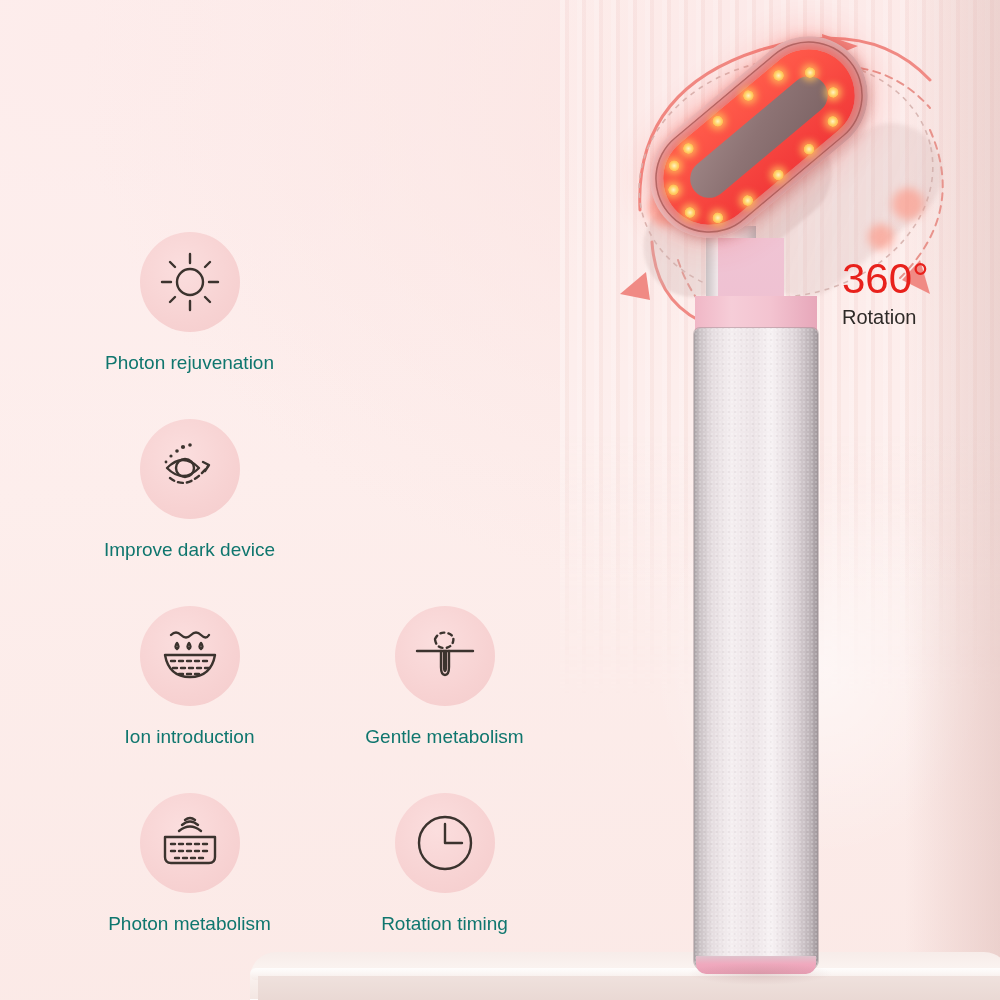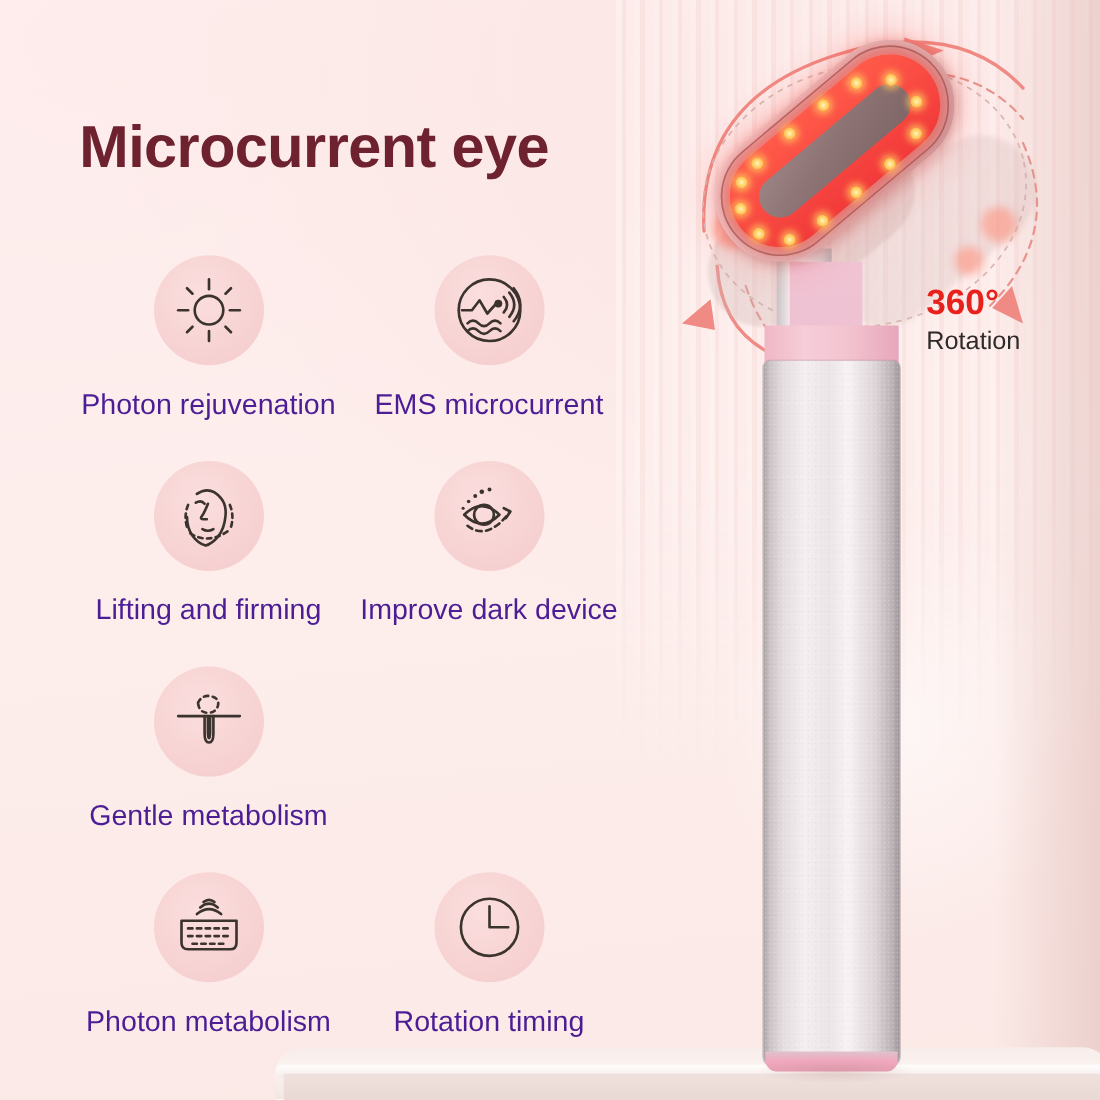--- a/index.html
+++ b/index.html
@@ -48,21 +48,21 @@
     letter-spacing:-.5px;}
   .title .l2{display:block;}
 
   
   .features{position:absolute;left:62px;top:232px;width:510px;}
   .frow{display:flex;height:187px;}
   .fcell{width:255px;display:flex;flex-direction:column;align-items:center;}
   .fdisc{width:100px;height:100px;border-radius:50%;
     background:radial-gradient(circle at 42% 36%, #fbdede 0%, #f7d2d2 62%, #f4cccc 100%);
     display:flex;align-items:center;justify-content:center;}
-  .flabel{margin-top:20px;font-size:26px;color:#4c1d95;white-space:nowrap;}
+  .flabel{margin-top:20px;font-size:19px;color:#0f766e;white-space:nowrap;}
   .ico{display:block;}
   .ico path,.ico circle,.ico line,.ico polyline,.ico ellipse,.ico rect{
     stroke:#3b332e;fill:none;stroke-width:2.4;stroke-linecap:round;stroke-linejoin:round;}
   .ico .dot{fill:#3b332e;stroke:none;}
 
   
   .device{position:absolute;left:600px;top:10px;width:400px;height:980px;}
 
   .rot-arcs{position:absolute;left:0;top:0;}
 
@@ -111,39 +111,38 @@
   .led-ring{position:absolute;left:13px;top:13px;right:13px;bottom:13px;border-radius:46px;
     background:linear-gradient(180deg,#ff5a4a,#f23a3a);
     box-shadow:0 0 16px 6px rgba(255,70,60,.60), 0 0 34px 14px rgba(255,70,60,.30);}
   .led-inner{position:absolute;left:27px;top:27px;right:27px;bottom:27px;border-radius:34px;
     background:linear-gradient(160deg,#9d8484 0%,#8d7374 45%,#7e6566 100%);}
   .led{position:absolute;width:11px;height:11px;border-radius:50%;
     background:radial-gradient(circle,#fff3c0 0%,#ffd166 45%,#ff9a3c 100%);
     box-shadow:0 0 7px 3px rgba(255,190,90,.85);}
 
   .badge{position:absolute;left:242px;top:248px;width:150px;text-align:left;}
-  .badge .num{font-size:32px;font-weight:bold;color:#e8211c;line-height:1;}
-  .badge .sub{font-size:23px;color:#2e2a28;margin-top:6px;}
+  .badge .num{font-size:42px;font-weight:normal;color:#e8211c;line-height:1;}
+  .badge .sub{font-size:20px;color:#2e2a28;margin-top:6px;}
 </style>
 </head>
 <body>
 
 <div id="stage">
 
   <div class="bg-base"></div>
   <div class="bg-stripes"></div>
   <div class="bg-soft-glow"></div>
   <div class="bg-wall-shadow"></div>
 
   <div class="table-top"></div>
   <div class="table-edge"></div>
   <div class="table-front"></div>
 
   <h1 class="title">
-    <span>Microcurrent eye</span>
   </h1>
 
   <div class="features">
 
     <div class="frow">
       <div class="fcell">
         <div class="fdisc">
           <svg class="ico" width="62" height="62" viewBox="0 0 62 62">
             <circle cx="31" cy="31" r="13"></circle>
             <line x1="31" y1="3" x2="31" y2="12"></line>
@@ -152,72 +151,58 @@
             <line x1="50" y1="31" x2="59" y2="31"></line>
             <line x1="11" y1="11" x2="16" y2="16"></line>
             <line x1="46" y1="46" x2="51" y2="51"></line>
             <line x1="51" y1="11" x2="46" y2="16"></line>
             <line x1="16" y1="46" x2="11" y2="51"></line>
           </svg>
         </div>
         <div class="flabel">Photon rejuvenation</div>
       </div>
 
-      <div class="fcell">
-        <div class="fdisc">
-          <svg class="ico" width="66" height="66" viewBox="0 0 66 66">
-            <circle cx="33" cy="33" r="28"></circle>
-            <polyline points="8,33 17,33 24,24 31,36 40,26"></polyline>
-            <circle class="dot" cx="41" cy="27" r="3.6"></circle>
-            <path d="M46 21 q6 7 0 14"></path>
-            <path d="M51 17 q9 11 0 22"></path>
-            <path d="M55 13 q12 15 0 30"></path>
-            <path d="M13 45 q5 -5 10 0 t10 0 t10 0"></path>
-            <path d="M13 52 q5 -5 10 0 t10 0 t10 0"></path>
-          </svg>
-        </div>
-        <div class="flabel">EMS microcurrent</div>
-      </div>
     </div>
 
     <div class="frow">
-      <div class="fcell">
-        <div class="fdisc">
-          <svg class="ico" width="62" height="64" viewBox="0 0 62 64">
-            <path d="M20 12 q12 -8 22 4 q5 6 4 16 q-1 12 -7 19 q-5 6 -11 8 q-7 -2 -12 -9 q-5 -7 -5 -17"></path>
-            <path d="M19 20 q5 -3 8 1"></path>
-            <path d="M30 21 q-3 8 -6 12 q-1 2 2 2 h3"></path>
-            <path d="M25 44 q5 3 10 0"></path>
-            <path d="M12 22 q-4 10 -1 20" stroke-dasharray="4 4"></path>
-            <path d="M50 22 q4 10 1 20" stroke-dasharray="4 4"></path>
-            <path d="M14 48 q16 10 34 -2" stroke-dasharray="4 4"></path>
-          </svg>
-        </div>
-        <div class="flabel">Lifting and firming</div>
-      </div>
 
       <div class="fcell">
         <div class="fdisc">
           <svg class="ico" width="66" height="58" viewBox="0 0 66 58">
             <path d="M10 28 q16 -16 32 0 q-16 16 -32 0 z"></path>
             <circle cx="28" cy="28" r="9"></circle>
             <circle class="dot" cx="20" cy="11" r="1.8"></circle>
             <circle class="dot" cx="26" cy="7" r="2.1"></circle>
             <circle class="dot" cx="33" cy="5" r="1.8"></circle>
             <circle class="dot" cx="14" cy="16" r="1.6"></circle>
             <circle class="dot" cx="9" cy="22" r="1.4"></circle>
             <path d="M13 38 q18 14 38 -12" stroke-dasharray="5 4"></path>
             <polyline points="46,22 52,25 48,31"></polyline>
           </svg>
         </div>
         <div class="flabel">Improve dark device</div>
       </div>
     </div>
 
     <div class="frow">
+      <div class="fcell">
+        <div class="fdisc">
+          <svg class="ico" width="66" height="58" viewBox="0 0 66 58">
+            <path d="M14 8 q5 -5 10 0 t10 0 t10 0 t8 0"></path>
+            <path d="M20 16 q3 4 0 6 q-3 -2 0 -6 z"></path>
+            <path d="M32 16 q3 4 0 6 q-3 -2 0 -6 z"></path>
+            <path d="M44 16 q3 4 0 6 q-3 -2 0 -6 z"></path>
+            <path d="M8 28 h50 q-4 22 -25 22 q-21 0 -25 -22 z"></path>
+            <path d="M14 34 h40" stroke-dasharray="4 4" stroke-width="2"></path>
+            <path d="M16 41 h36" stroke-dasharray="4 4" stroke-width="2"></path>
+            <path d="M22 47 h24" stroke-dasharray="4 4" stroke-width="2"></path>
+          </svg>
+        </div>
+        <div class="flabel">Ion introduction</div>
+      </div>
 
       <div class="fcell">
         <div class="fdisc">
           <svg class="ico" width="64" height="62" viewBox="0 0 64 62">
             <path d="M22 14 q4 -8 12 -6 q8 2 6 9 q-2 6 -9 6 q-8 0 -9 -9 z" stroke-dasharray="4 4"></path>
             <line x1="4" y1="26" x2="60" y2="26" stroke-width="3.4"></line>
             <path d="M28 26 v16 q0 8 4 8 q4 0 4 -8 v-16"></path>
             <path d="M31 26 v15 q0 5 1 5 q1 0 1 -5 v-15"></path>
           </svg>
         </div>

